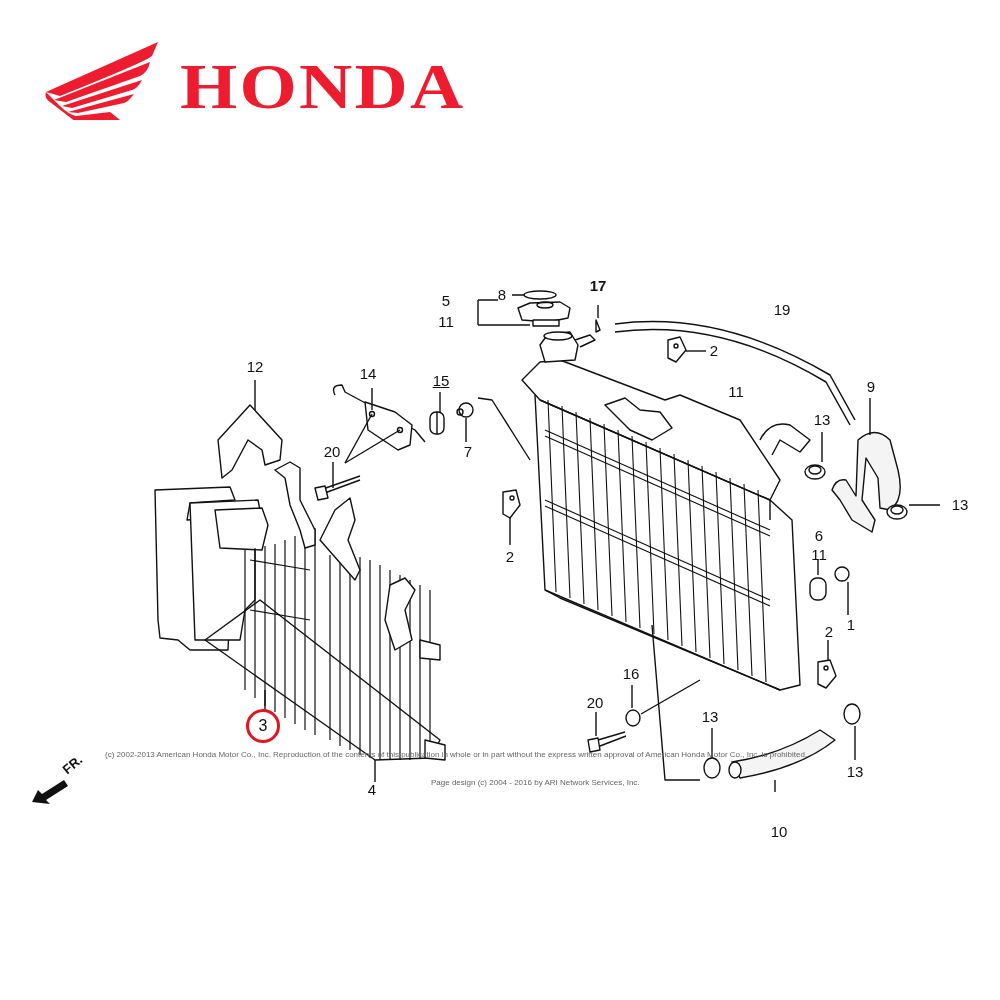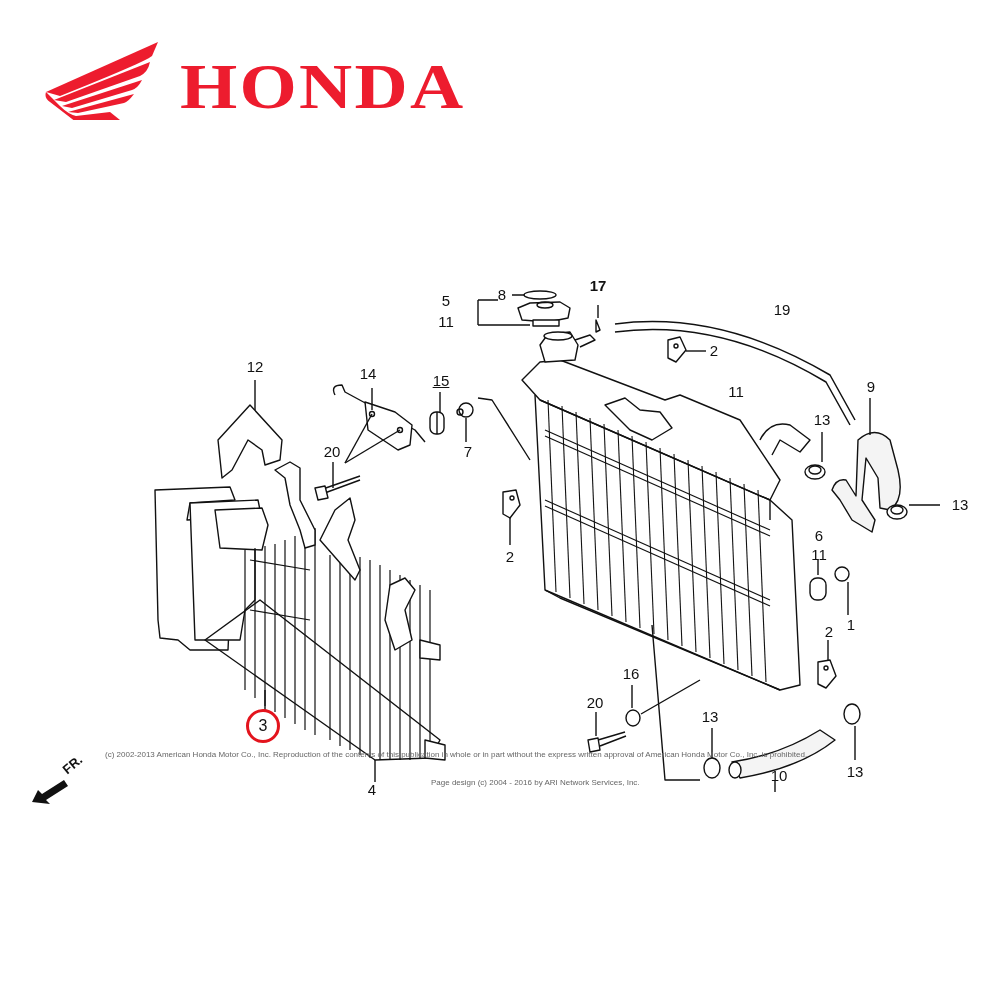--- a/index.html
+++ b/index.html
@@ -212,21 +212,21 @@
 <div class="callout" style="left:714px;top:351px;">2</div>
 <div class="callout" style="left:510px;top:557px;">2</div>
 <div class="callout" style="left:829px;top:632px;">2</div>
 <div class="callout selected" style="left:263px;top:726px;">3</div>
 <div class="callout" style="left:372px;top:790px;">4</div>
 <div class="callout" style="left:446px;top:301px;">5</div>
 <div class="callout" style="left:819px;top:536px;">6</div>
 <div class="callout" style="left:468px;top:452px;">7</div>
 <div class="callout" style="left:502px;top:295px;">8</div>
 <div class="callout" style="left:871px;top:387px;">9</div>
-<div class="callout" style="left:779px;top:776px;">10</div>
+<div class="callout" style="left:779px;top:832px;">10</div>
 <div class="callout" style="left:446px;top:322px;">11</div>
 <div class="callout" style="left:736px;top:392px;">11</div>
 <div class="callout" style="left:819px;top:555px;">11</div>
 <div class="callout" style="left:255px;top:367px;">12</div>
 <div class="callout" style="left:822px;top:420px;">13</div>
 <div class="callout" style="left:960px;top:505px;">13</div>
 <div class="callout" style="left:710px;top:717px;">13</div>
 <div class="callout" style="left:855px;top:772px;">13</div>
 <div class="callout" style="left:368px;top:374px;">14</div>
 <div class="callout" style="left:441px;top:381px;text-decoration:underline;">15</div>

